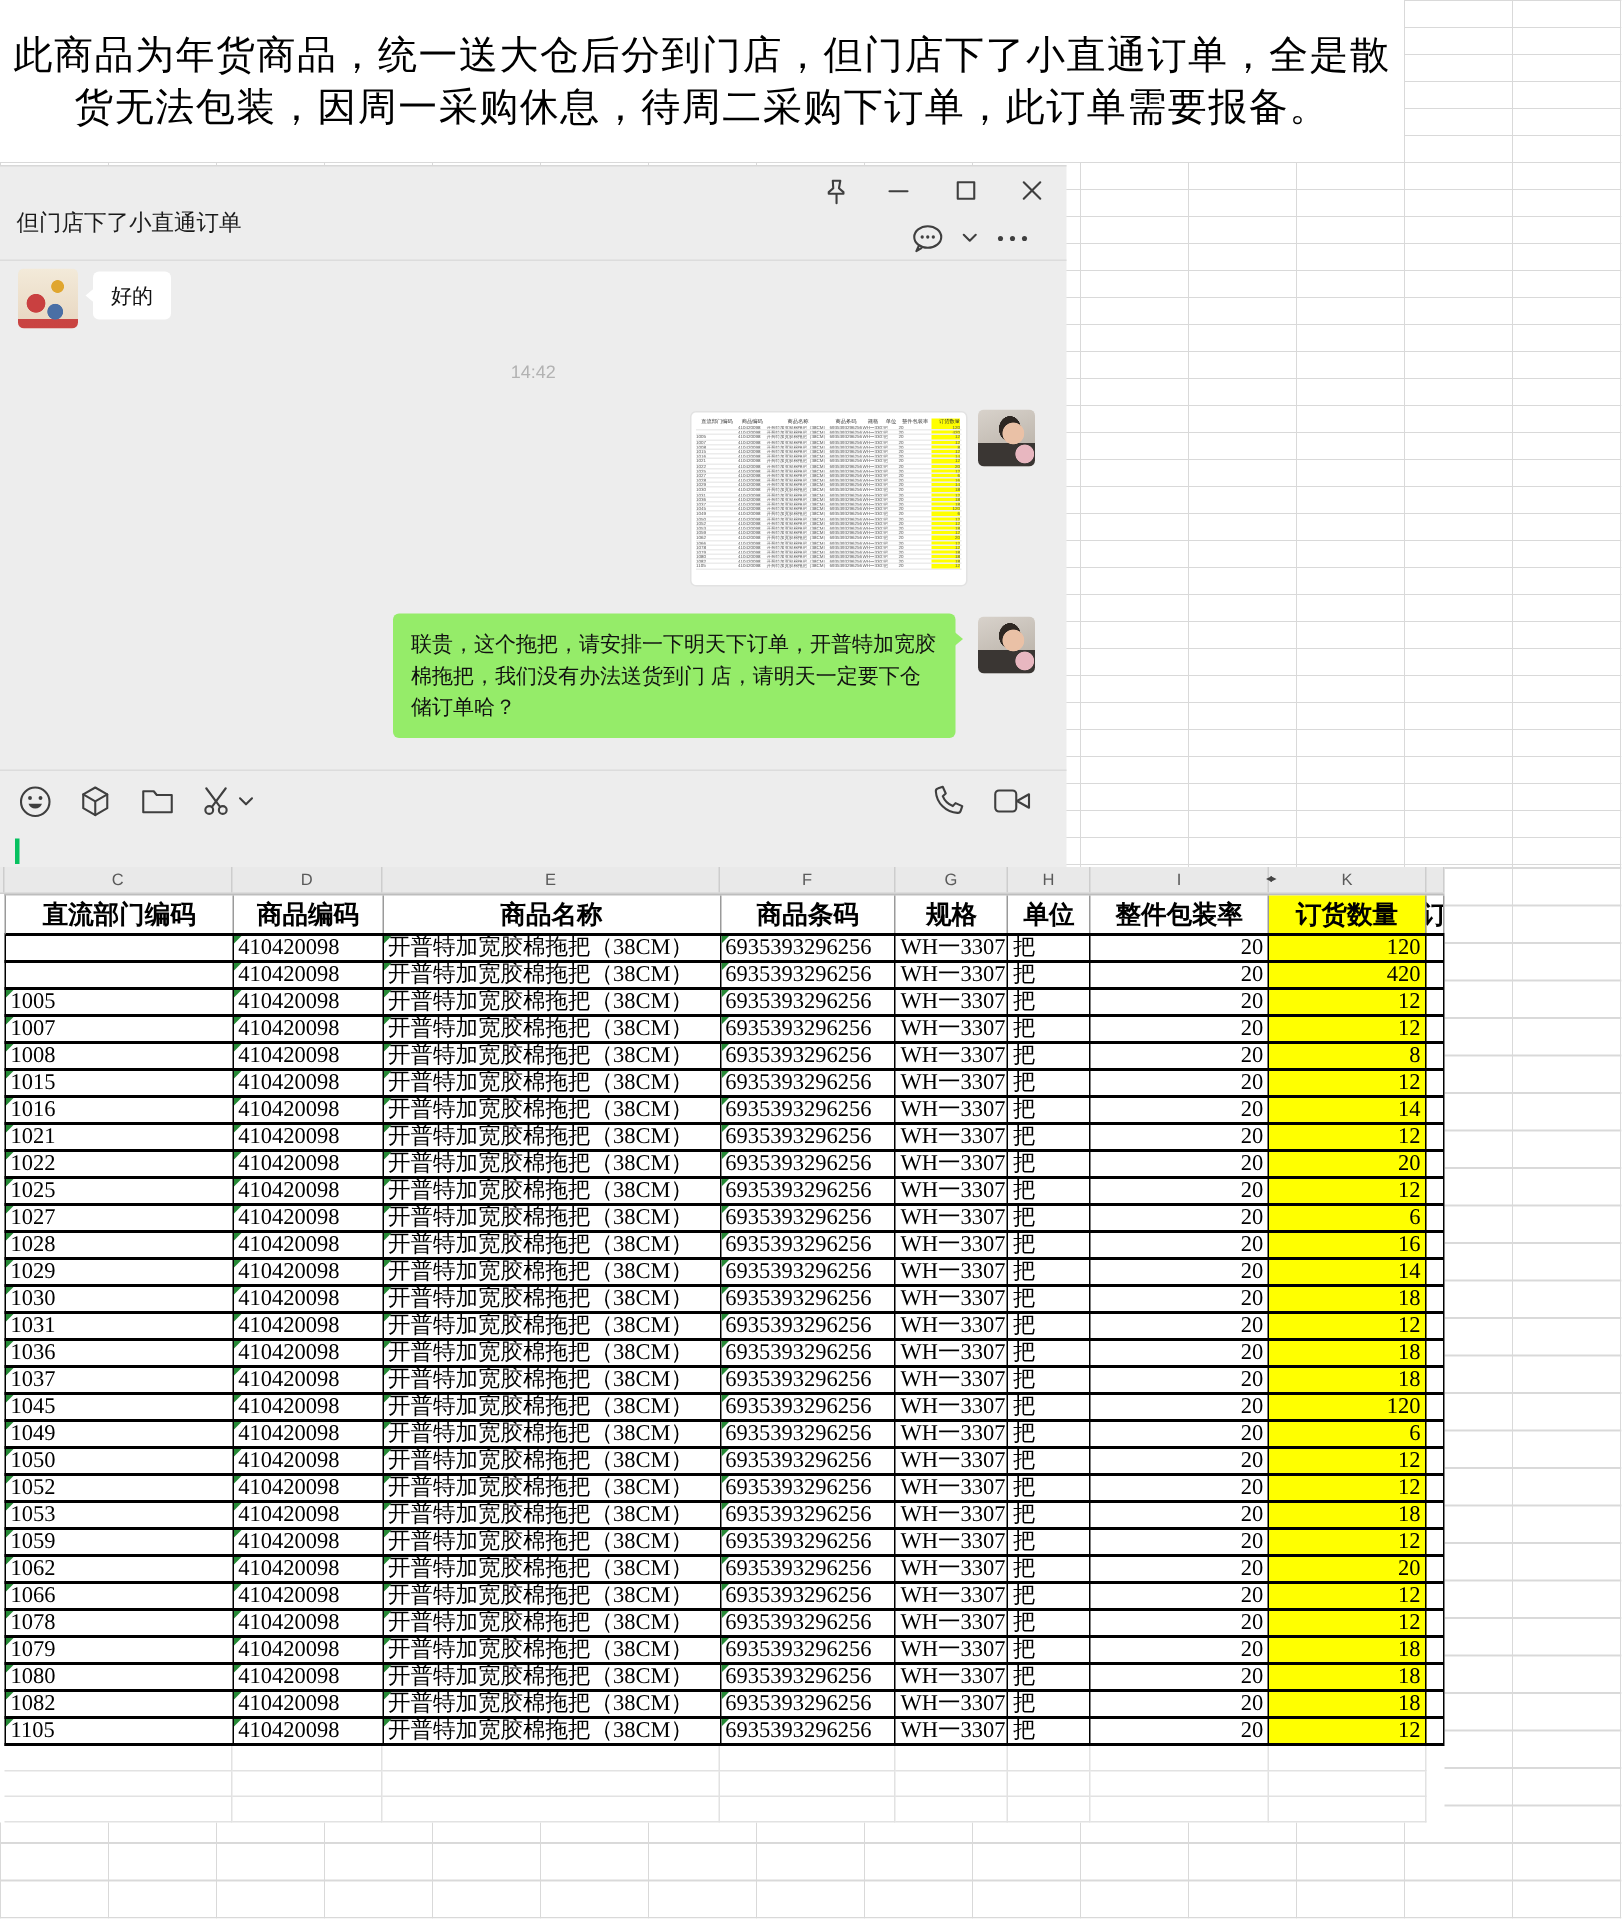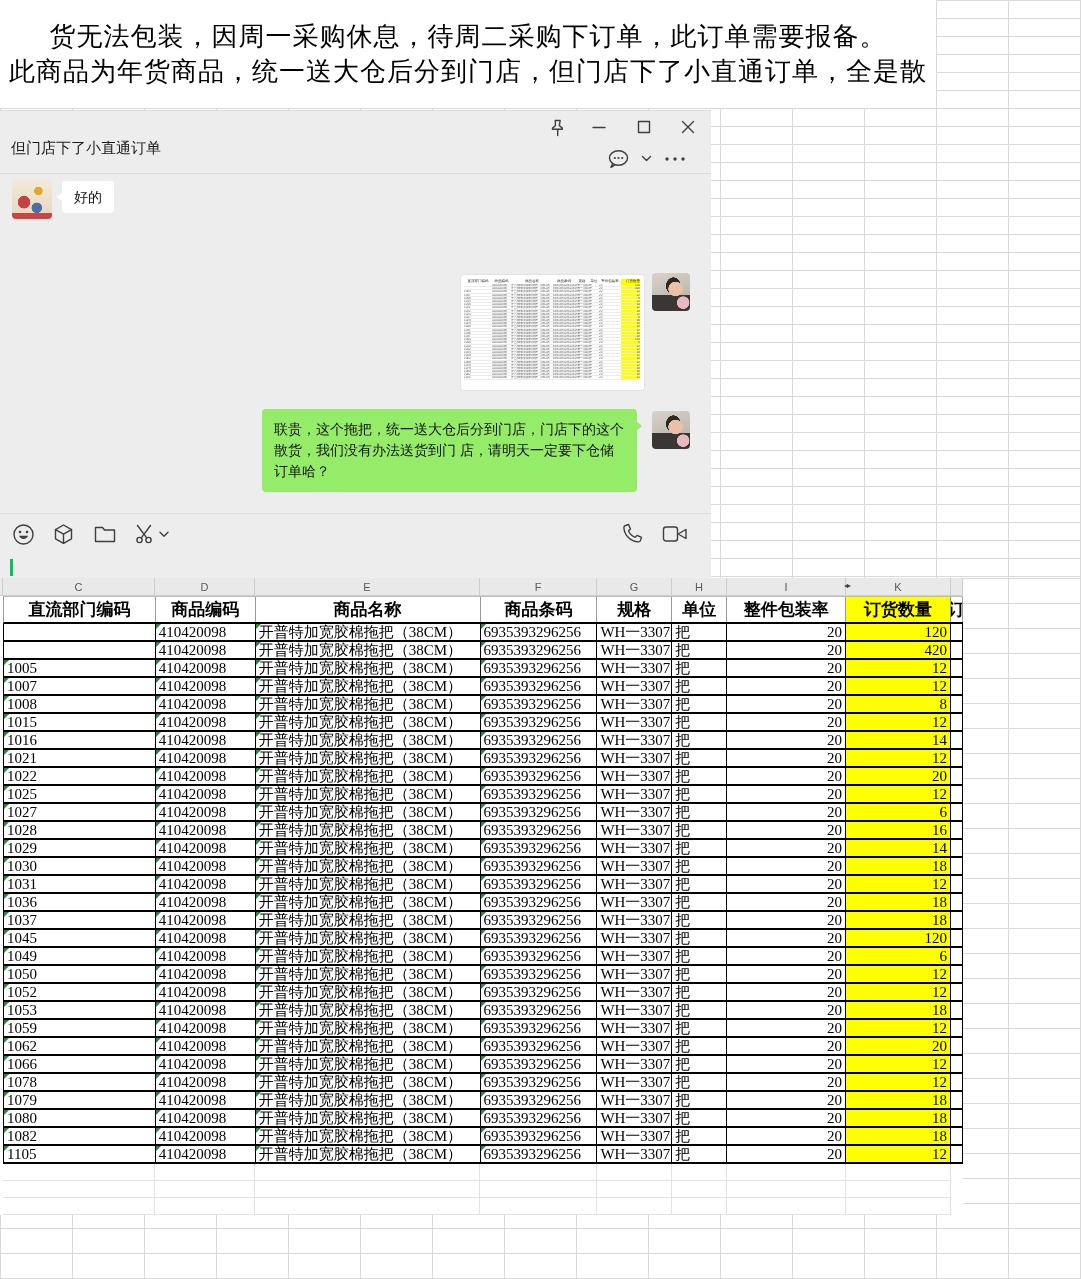--- a/index.html
+++ b/index.html
@@ -101,22 +101,22 @@
   .grow{display:flex;height:17px;box-sizing:border-box;}
   .gcell{box-sizing:border-box;border-right:1px solid #e2e2e2;border-bottom:1px solid #e2e2e2;}
 </style>
 </head>
 <body>
 
 <div class="bg-grid top"></div>
 <div class="bg-grid bottom"></div>
 
 <div class="banner">
+  <span>此商品为年货商品，统一送大仓后分到门店，但门店下了小直通订单，全是散</span>
   <span>货无法包装，因周一采购休息，待周二采购下订单，此订单需要报备。</span>
-  <span>此商品为年货商品，统一送大仓后分到门店，但门店下了小直通订单，全是散</span>
 </div>
 
 <div class="wx">
   <div class="wx-title">但门店下了小直通订单</div>
 
   <div class="icon" style="left:549px;top:8px;">
     <svg width="17" height="19" viewBox="0 0 17 19">
       <path class="stroke" d="M6.2 1.5 h5 l-.9 5 3 2.6 v1.1 H3.5 v-1.1 l3-2.6 z"></path>
       <line class="stroke" x1="8.7" y1="10.4" x2="8.7" y2="16.5"></line>
     </svg>
@@ -158,20 +158,21 @@
       <circle class="fillit" cx="12" cy="7" r="1.7"></circle>
       <circle class="fillit" cx="20" cy="7" r="1.7"></circle>
     </svg>
   </div>
 
   <div class="wx-sep" style="top:62px;"></div>
 
   <div class="avatar poster"></div>
   <div class="bubble bubble-white">好的</div>
 
+  <div class="timestamp">14:42</div>
 
   <div class="thumb">
     <div id="mini-sheet">
         <div class="mini-hrow">
           <div class="mini-hcell" style="width: 28px;">直流部门编码</div>
           <div class="mini-hcell" style="width: 19px;">商品编码</div>
           <div class="mini-hcell" style="width: 42px;">商品名称</div>
           <div class="mini-hcell" style="width: 22px;">商品条码</div>
           <div class="mini-hcell" style="width: 14px;">规格</div>
           <div class="mini-hcell" style="width: 10px;">单位</div>
@@ -475,21 +476,21 @@
           <div class="mini-cell" style="width: 22px;">6935393296256</div>
           <div class="mini-cell" style="width: 14px;">WH一3307</div>
           <div class="mini-cell" style="width: 10px;">把</div>
           <div class="mini-cell" style="width: 22px;">20</div>
           <div class="mini-cell mini-yel" style="width: 19px;">12</div>
         </div>
       </div>
   </div>
   <div class="avatar woman av-right1"></div>
 
-  <div class="bubble bubble-green">联贵，这个拖把，统一送大仓后分到门店，门店下的这个散货，我们没有办法送货到门 店，请明天一定要下仓储订单哈？</div>
+  <div class="bubble bubble-green">联贵，这个拖把，请安排一下明天下订单，开普特加宽胶棉拖把，我们没有办法送货到门 店，请明天一定要下仓储订单哈？</div>
   <div class="avatar woman av-right2"></div>
 
   <div class="wx-sep" style="top:402px;"></div>
 
   <div class="icon" style="left:12px;top:412px;">
     <svg width="23" height="23" viewBox="0 0 23 23">
       <circle class="stroke" cx="11.5" cy="11.5" r="9.5"></circle>
       <circle class="fillit" cx="8" cy="9" r="1.3"></circle>
       <circle class="fillit" cx="15" cy="9" r="1.3"></circle>
       <path class="fillit" d="M7 12.8 a4.8 4.8 0 0 0 9 0 z"></path>

